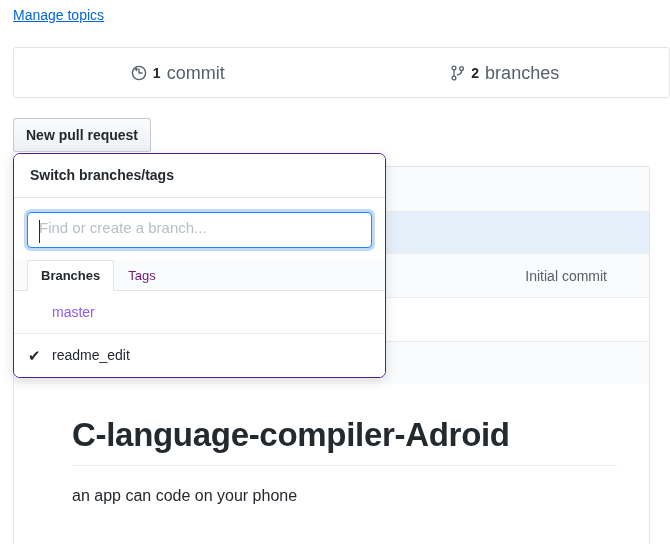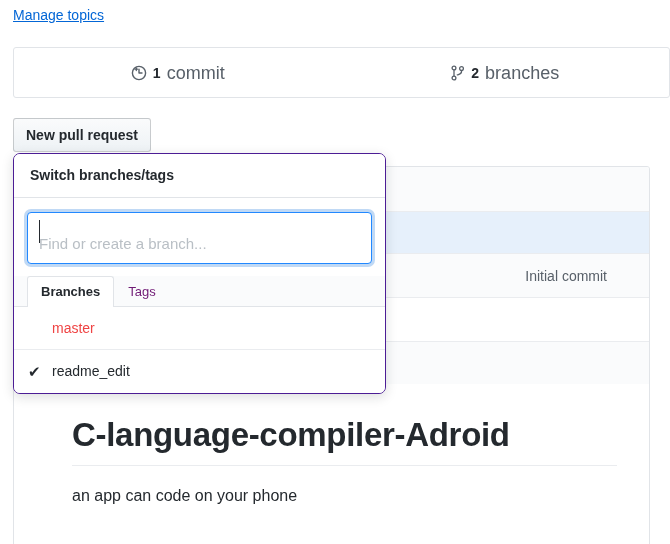--- a/index.html
+++ b/index.html
@@ -181,21 +181,21 @@
     position: relative;
     display: block;
   }
   .sm-input {
     display: block;
     width: 100%;
     font-family: "Liberation Sans", sans-serif;
     font-size: 15px;
     line-height: 22px;
     color: #24292e;
-    padding: 20px 10px 8px 11px;
+    padding: 4px 10px 8px 11px;
     background: #ffffff;
     border: 1px solid #2188ff;
     border-radius: 4px;
     outline: none;
     box-shadow: 0 0 0 3px rgba(3,102,214,0.25);
   }
   .sm-input::placeholder { color: #b9bfc5; opacity: 1; }
   .sm-caret-bar {
     position: absolute;
     left: 12px;
@@ -234,21 +234,21 @@
   }
 
   
   .sm-list { background: #ffffff; }
   .sm-item {
     display: flex;
     align-items: center;
     height: 43px;
     padding: 0 16px 0 14px;
     font-size: 14px;
-    color: #ef4444;
+    color: #8b5cf6;
     border-bottom: 1px solid #eaecef;
     cursor: pointer;
     white-space: nowrap;
   }
   .sm-item:last-child { border-bottom: none; }
   .sm-item .check {
     width: 24px;
     flex: 0 0 24px;
     font-size: 15px;
     color: #24292e;

